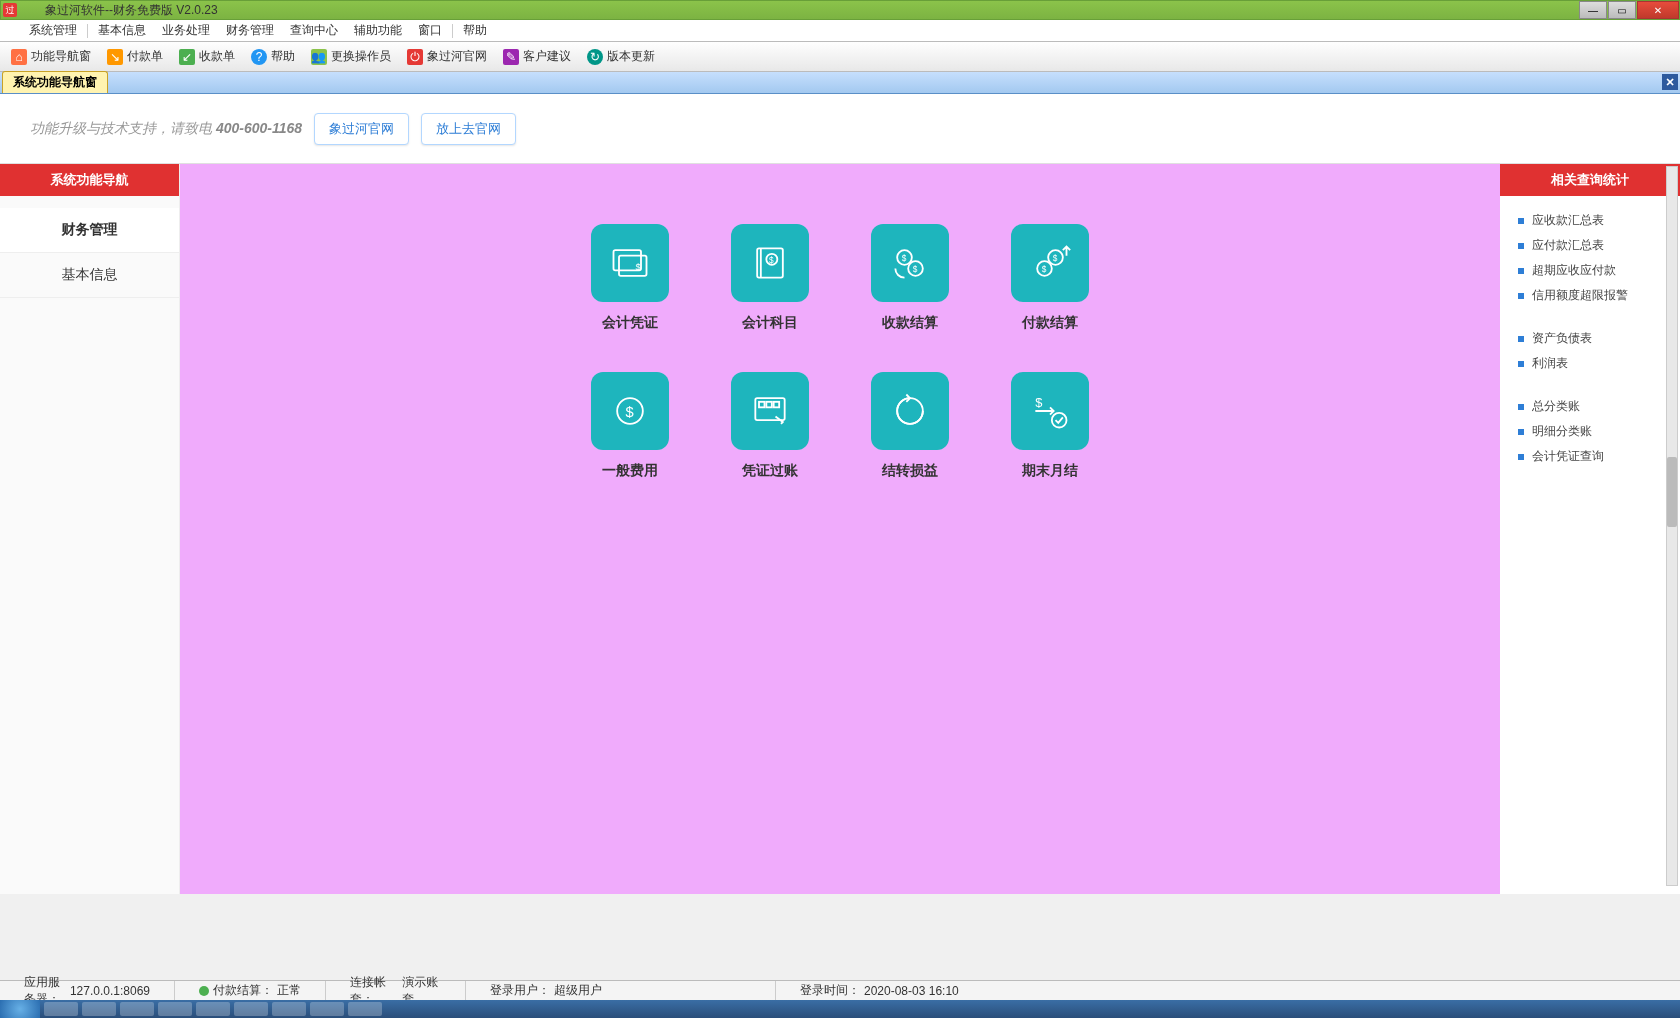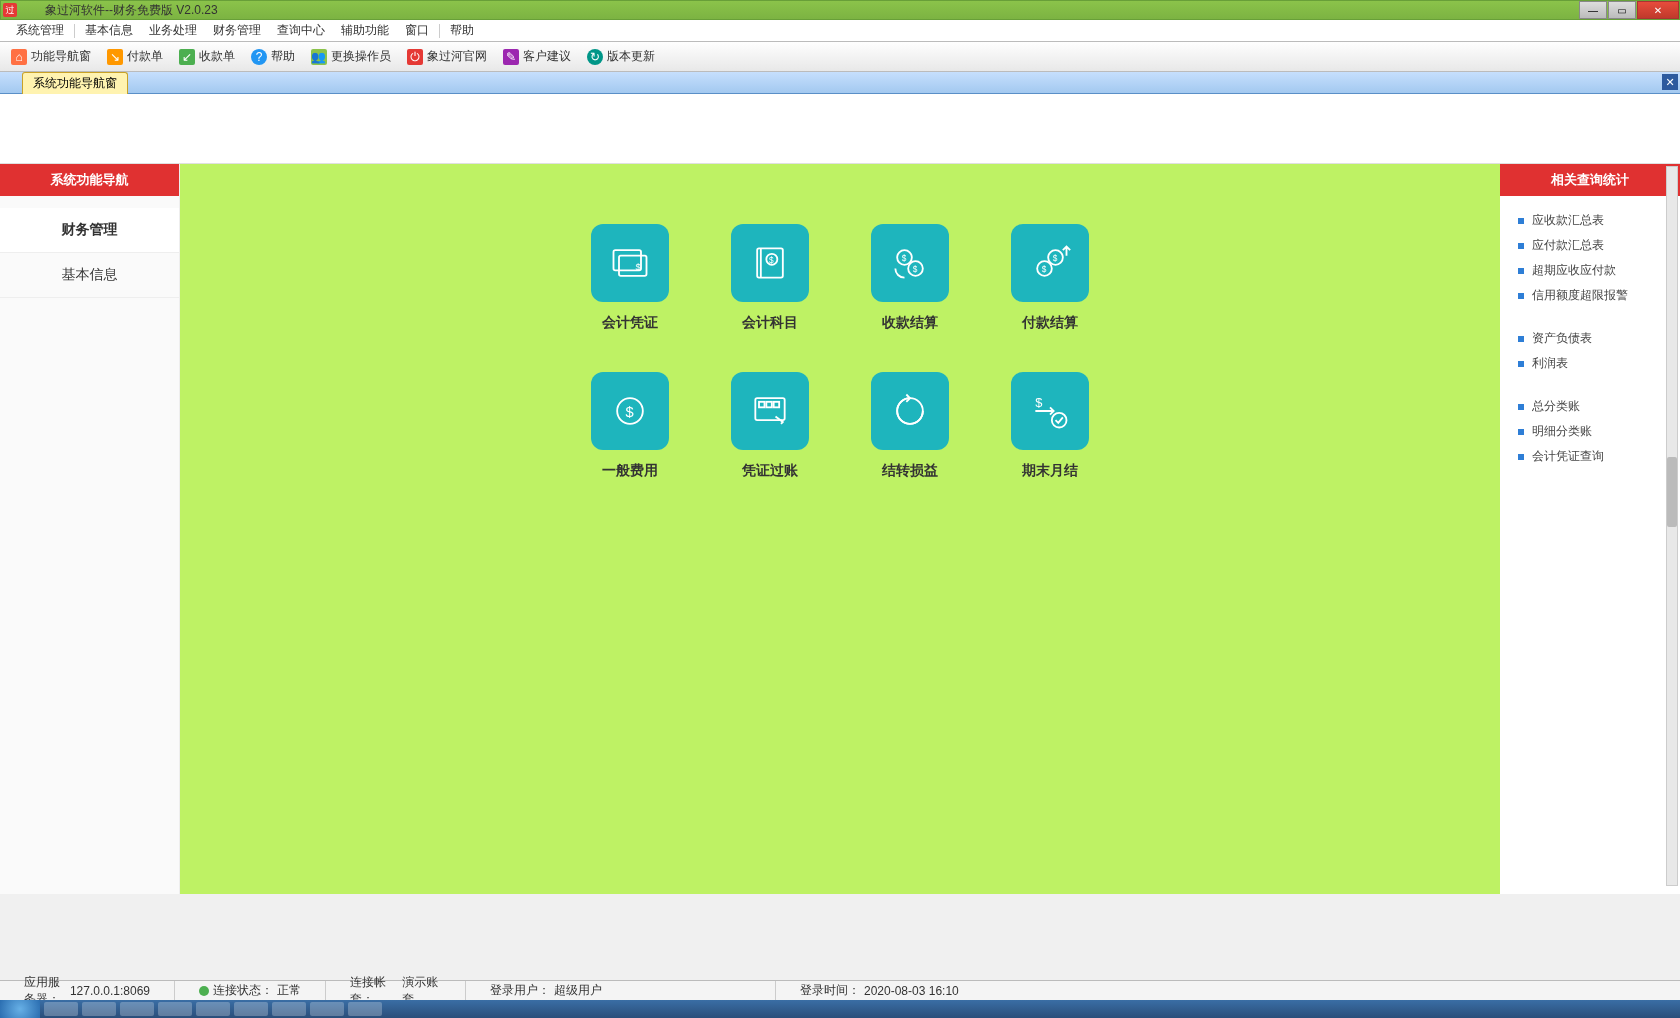--- a/index.html
+++ b/index.html
@@ -10,57 +10,57 @@
 .titlebar-left { display: flex; align-items: center; gap: 4px; padding-left: 2px; }
 .titlebar-icon { width: 14px; height: 14px; background: #e53935; color: #fff; font-size: 9px; display: flex; align-items: center; justify-content: center; border-radius: 2px; }
 .titlebar-text { font-size: 12px; color: #333; margin-left: 24px; }
 .titlebar-btns { display: flex; }
 .titlebar-btn { width: 28px; height: 18px; border: 1px solid #888; background: linear-gradient(#eee,#ccc); display: flex; align-items: center; justify-content: center; font-size: 10px; margin-left: 1px; }
 .titlebar-btn.close { background: linear-gradient(#e74c3c,#c0392b); color: #fff; width: 42px; border-color: #a33; }
 .titlebar-btn.max { background: linear-gradient(#ddd,#bbb); }
 .titlebar-btn.min { background: linear-gradient(#ddd,#bbb); }
 
 
-.menubar { height: 22px; background: #fff; border-bottom: 1px solid #bbb; display: flex; align-items: center; padding-left: 8px; }
+.menubar { height: 22px; background: #fff; border-bottom: 1px solid #bbb; display: flex; align-items: center; padding-left: 21px; }
 .menubar-item { font-size: 12px; padding: 2px 8px; color: #333; cursor: default; }
 .menubar-sep { width: 1px; height: 14px; background: #ccc; margin: 0 2px; }
 
 
 .toolbar { height: 30px; background: linear-gradient(#fefefe,#e8e8e8); border-bottom: 1px solid #bbb; display: flex; align-items: center; padding-left: 4px; }
 .toolbar-btn { display: flex; align-items: center; gap: 4px; padding: 3px 6px; font-size: 12px; color: #333; border: 1px solid transparent; border-radius: 3px; margin-right: 2px; }
 .tb-icon { width: 16px; height: 16px; display: flex; align-items: center; justify-content: center; font-size: 12px; border-radius: 2px; }
 .tb-ico-home { background: #ff7043; color: #fff; }
 .tb-ico-pay { background: #ff9800; color: #fff; }
 .tb-ico-recv { background: #4caf50; color: #fff; }
 .tb-ico-help { background: #2196f3; color: #fff; border-radius: 50%; }
 .tb-ico-user { background: #8bc34a; color: #fff; }
 .tb-ico-exit { background: #e53935; color: #fff; }
 .tb-ico-suggest { background: #9c27b0; color: #fff; }
 .tb-ico-update { background: #009688; color: #fff; border-radius: 50%; }
 
 
-.tabbar { height: 22px; background: linear-gradient(#c6dffd,#a3c9f0); border-bottom: 1px solid #5a8fc7; display: flex; align-items: center; padding-left: 22px; position: relative; }
+.tabbar { height: 22px; background: linear-gradient(#c6dffd,#a3c9f0); border-bottom: 1px solid #5a8fc7; display: flex; align-items: flex-end; padding-left: 2px; position: relative; font-weight: bold; }
 .tab { background: #fff3b0; border: 1px solid #c9a227; border-bottom: none; padding: 2px 10px; font-size: 12px; border-radius: 3px 3px 0 0; }
 .tab-close { position: absolute; right: 2px; top: 2px; width: 16px; height: 16px; background: #2d5a9e; color: #fff; display: flex; align-items: center; justify-content: center; font-size: 11px; }
 
 
 .header { height: 70px; background: #fff; border-bottom: 1px solid #e0e0e0; display: flex; align-items: center; padding: 0 30px; justify-content: space-between; }
 .logo-block { display: flex; align-items: center; gap: 20px; }
 .logo { display: flex; flex-direction: column; align-items: center; }
 .logo-main { font-size: 26px; font-weight: bold; font-style: italic; color: #e03131; letter-spacing: -1px; }
 .logo-sub { font-size: 12px; color: #333; margin-top: 2px; }
 .slogan { font-size: 15px; color: #666; letter-spacing: 4px; }
 .slogan b { font-size: 20px; color: #444; font-weight: bold; }
 .header-right { display: flex; align-items: center; gap: 12px; }
 .support { font-size: 14px; color: #999; font-style: italic; }
 .phone { color: #888; font-weight: bold; }
 .link-btn { border: 1px solid #b3d7ff; background: #fff; color: #2e7ed6; padding: 6px 14px; font-size: 13px; border-radius: 4px; box-shadow: 0 1px 2px rgba(0,0,0,.1); }
 
 
-.main { display: flex; height: 730px; background: #bef264; }
+.main { display: flex; height: 730px; background: #f0abfc; }
 
 
 .sidebar-left { width: 180px; background: #fafafa; border-right: 1px solid #eee; }
 .sidebar-header { height: 32px; background: #e03131; color: #fff; display: flex; align-items: center; justify-content: center; font-size: 13px; font-weight: bold; }
 .side-item { height: 45px; display: flex; align-items: center; justify-content: center; font-size: 14px; color: #333; border-bottom: 1px solid #eee; cursor: pointer; }
 .side-item.active { background: #fff; color: #333; font-weight: bold; border-left: 0; }
 .side-gap { height: 12px; background: #fafafa; }
 
 
 .center { flex: 1; padding: 60px 40px; }
@@ -151,20 +151,27 @@
       <span>版本更新</span>
     </div>
 </div>
 
 <div class="tabbar">
   <div class="tab">系统功能导航窗</div>
   <div class="tab-close">✕</div>
 </div>
 
 <div class="header">
+  <div class="header-right">
+    <span class="support">
+      <span>功能升级与技术支持，请致电 </span><span class="phone">400-600-1168</span>
+    </span>
+    <button class="link-btn">象过河官网</button>
+    <button class="link-btn">放上去官网</button>
+  </div>
 </div>
 
 <div class="main">
 
   <div class="sidebar-left">
     <div class="sidebar-header">系统功能导航</div>
     <div class="side-gap"></div>
     <div class="side-item active">财务管理</div>
     <div class="side-item">基本信息</div>
   </div>
@@ -287,21 +294,21 @@
   <div class="right-scrollbar-thumb"></div>
 </div>
 
 <div class="statusbar">
   <div class="status-seg" style="width:175px">
       <span>应用服务器：</span>
       <span>127.0.0.1:8069</span>
     </div>
   <div class="status-seg">
       <span class="status-dot"></span>
-      <span>连接状态：</span>
+      <span>付款结算：</span>
       <span>正常</span>
     </div>
   <div class="status-seg" style="width:140px">
       <span>连接帐套：</span>
       <span>演示账套</span>
     </div>
   <div class="status-seg" style="width:310px">
       <span>登录用户：</span>
       <span>超级用户</span>
     </div>

